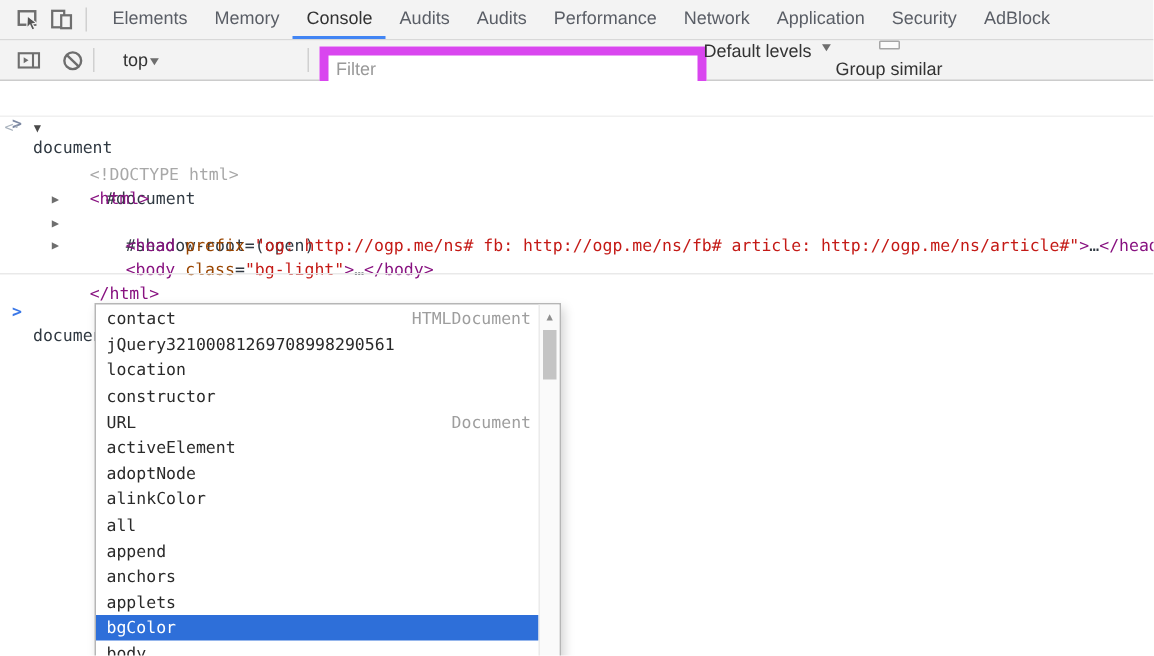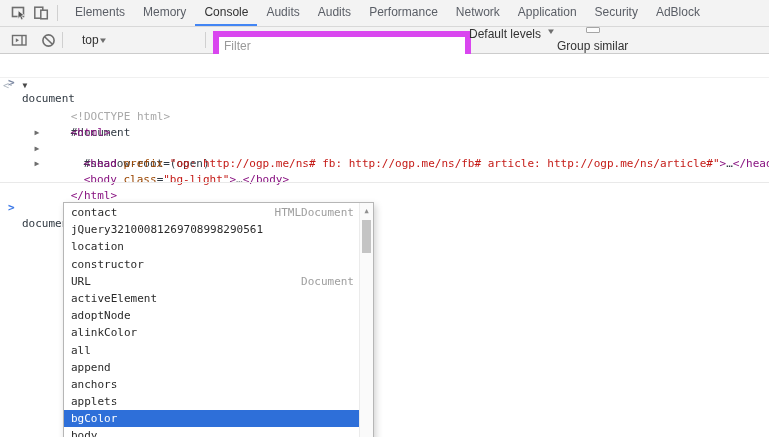--- a/index.html
+++ b/index.html
@@ -49,21 +49,21 @@
   .sep2{top:128px;background:#e9e9e9;}
   .echo-chev{position:absolute;left:8px;color:#7d89a3;font-weight:bold;}
   .echo-text{position:absolute;left:22px;}
   .tree{position:absolute;top:24px;left:0;right:0;}
   .tline{position:relative;height:15.7px;line-height:15.7px;font-size:11px;color:#303942;white-space:pre;}
   .ret-arrow{position:absolute;left:3px;top:0;color:#a9b2bd;font-size:10px;letter-spacing:-1px;}
   .tri{position:absolute;top:0;font-size:8px;color:#494949;width:10px;text-align:center;}
   .tri-root{left:20px;}
   .tri-child{left:32px;color:#6e6e6e;}
   .t-root{padding-left:31px;}
-  .t-ind2{padding-left:31px;}
+  .t-ind2{padding-left:20px;}
   .t-ind2c{padding-left:44px;}
   .gray{color:#a8a8a8;}
   .tag{color:#881280;}
   .attr{color:#994500;}
   .val{color:#c41a16;}
   .prompt-row{top:130px;}
   .prompt-chev{position:absolute;left:8px;color:#3b78e7;font-weight:bold;}
   .prompt-text{position:absolute;left:22px;}
   .caret{display:inline-block;width:1px;height:12px;background:#222;vertical-align:-2px;}
   .hint{color:#9a9a9a;}

